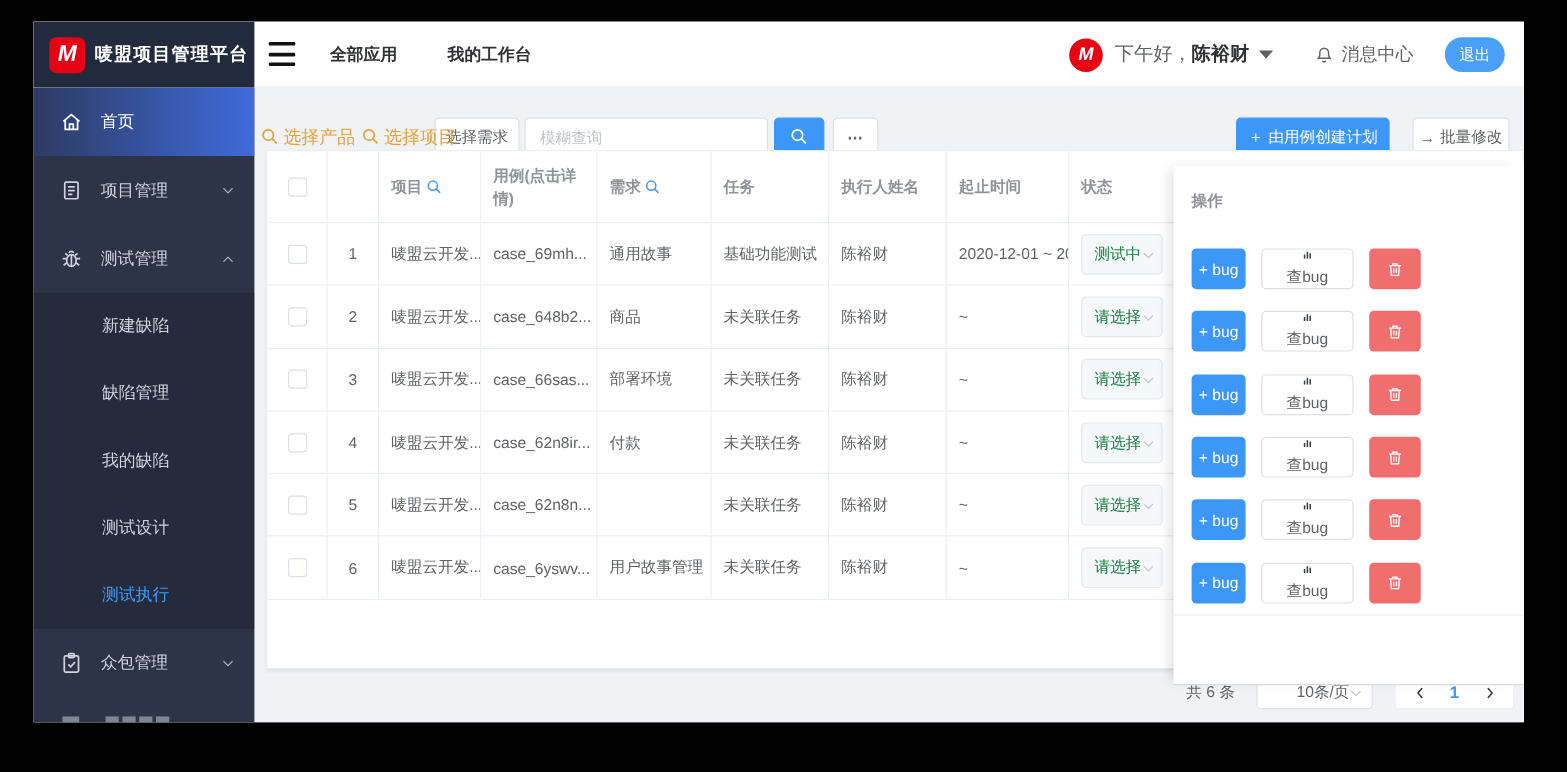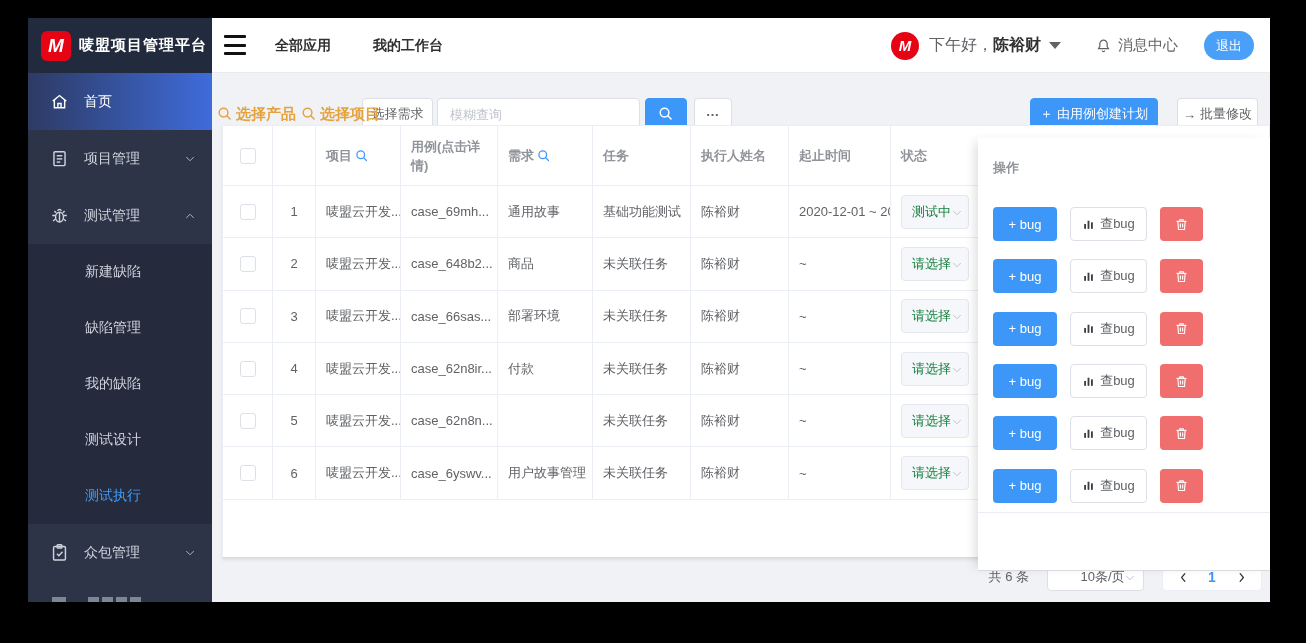--- a/index.html
+++ b/index.html
@@ -50,21 +50,21 @@
     color:#cfd3dd; cursor:pointer; }
   .sub-item.active { color:#3f9bfb; }
   .clipped-item { position:absolute; left:0; top:522px; width:184px; height:57px; display:flex;
     align-items:flex-start; padding:2px 0 0 24px; }
   .clipped-item .blk { background:#9aa0ae; opacity:.75; }
 
   
   .filter-links { position:absolute; left:189px; top:80px; height:32px; display:flex;
     align-items:center; gap:5px; z-index:5; }
   .flink { display:flex; align-items:center; gap:3px; color:#e6a23c; font-size:15px;
-    font-weight:bold; cursor:pointer; }
+    font-weight:normal; cursor:pointer; }
   .btn { display:flex; align-items:center; justify-content:center; border-radius:4px;
     font-size:13px; cursor:pointer; border:1px solid #dcdfe6; background:#fff; color:#606266; }
   .btn-sel-req { position:absolute; left:334px; top:80px; width:71px; height:32px; }
   .fuzzy-input { position:absolute; left:409px; top:80px; width:203px; height:32px;
     border:1px solid #dcdfe6; border-radius:4px; padding:0 12px; font-size:13px; color:#606266;
     background:#fff; outline:none; }
   .fuzzy-input::placeholder { color:#c0c4cc; }
   .btn-search { position:absolute; left:617px; top:80px; width:42px; height:32px;
     background:#3d97f8; border-color:#3d97f8; }
   .btn-more { position:absolute; left:666px; top:80px; width:38px; height:32px; font-weight:bold;
@@ -102,25 +102,25 @@
   .status-select .sel-chev { position:absolute; right:5px; top:11px; width:12px; height:12px; }
 
   
   .action-panel { position:absolute; left:950px; top:107px; width:292px; height:433px;
     background:#fff; box-shadow:-7px 0 10px -4px rgba(0,0,0,.13); z-index:10;
     border-bottom:1px solid #d8dade;margin-top:13px; }
   .action-header { height:60px; line-height:60px; padding-left:15px; font-size:13px;
     color:#909399; font-weight:bold; }
   .action-rows { border-bottom:1px solid #ebeef5; }
   .action-row { height:52.3px; display:flex; align-items:center; padding-left:15px; gap:13px; }
-  .btn-addbug { width:64px; height:34px; background:#3d97f8; border:none; border-radius:4px;
+  .btn-addbug { width:45px; height:34px; background:#3d97f8; border:none; border-radius:4px;
     color:#fff; font-size:13px; cursor:pointer; }
   .btn-viewbug { width:77px; height:34px; background:#fff; border:1px solid #dcdfe6;
     border-radius:4px; color:#606266; font-size:13px; display:flex; align-items:center;
-    justify-content:center; gap:5px; cursor:pointer; }
+    justify-content:center; gap:5px; cursor:pointer;flex-direction:column; }
   .btn-del { width:43px; height:34px; background:#f06e6e; border:none; border-radius:4px;
     display:flex; align-items:center; justify-content:center; cursor:pointer; }
 
   
   .pagination { position:absolute; right:8px; top:544px; height:30px; display:flex;
     align-items:center; gap:18px; z-index:6; }
   .pg-total { font-size:13px; color:#606266; }
   .pg-size { position:relative; width:97px; height:28px; background:#fff;
     border:1px solid #dcdfe6; border-radius:4px; font-size:13px; color:#606266;
     display:flex; align-items:center; padding-left:14px; cursor:pointer;justify-content:center; }

